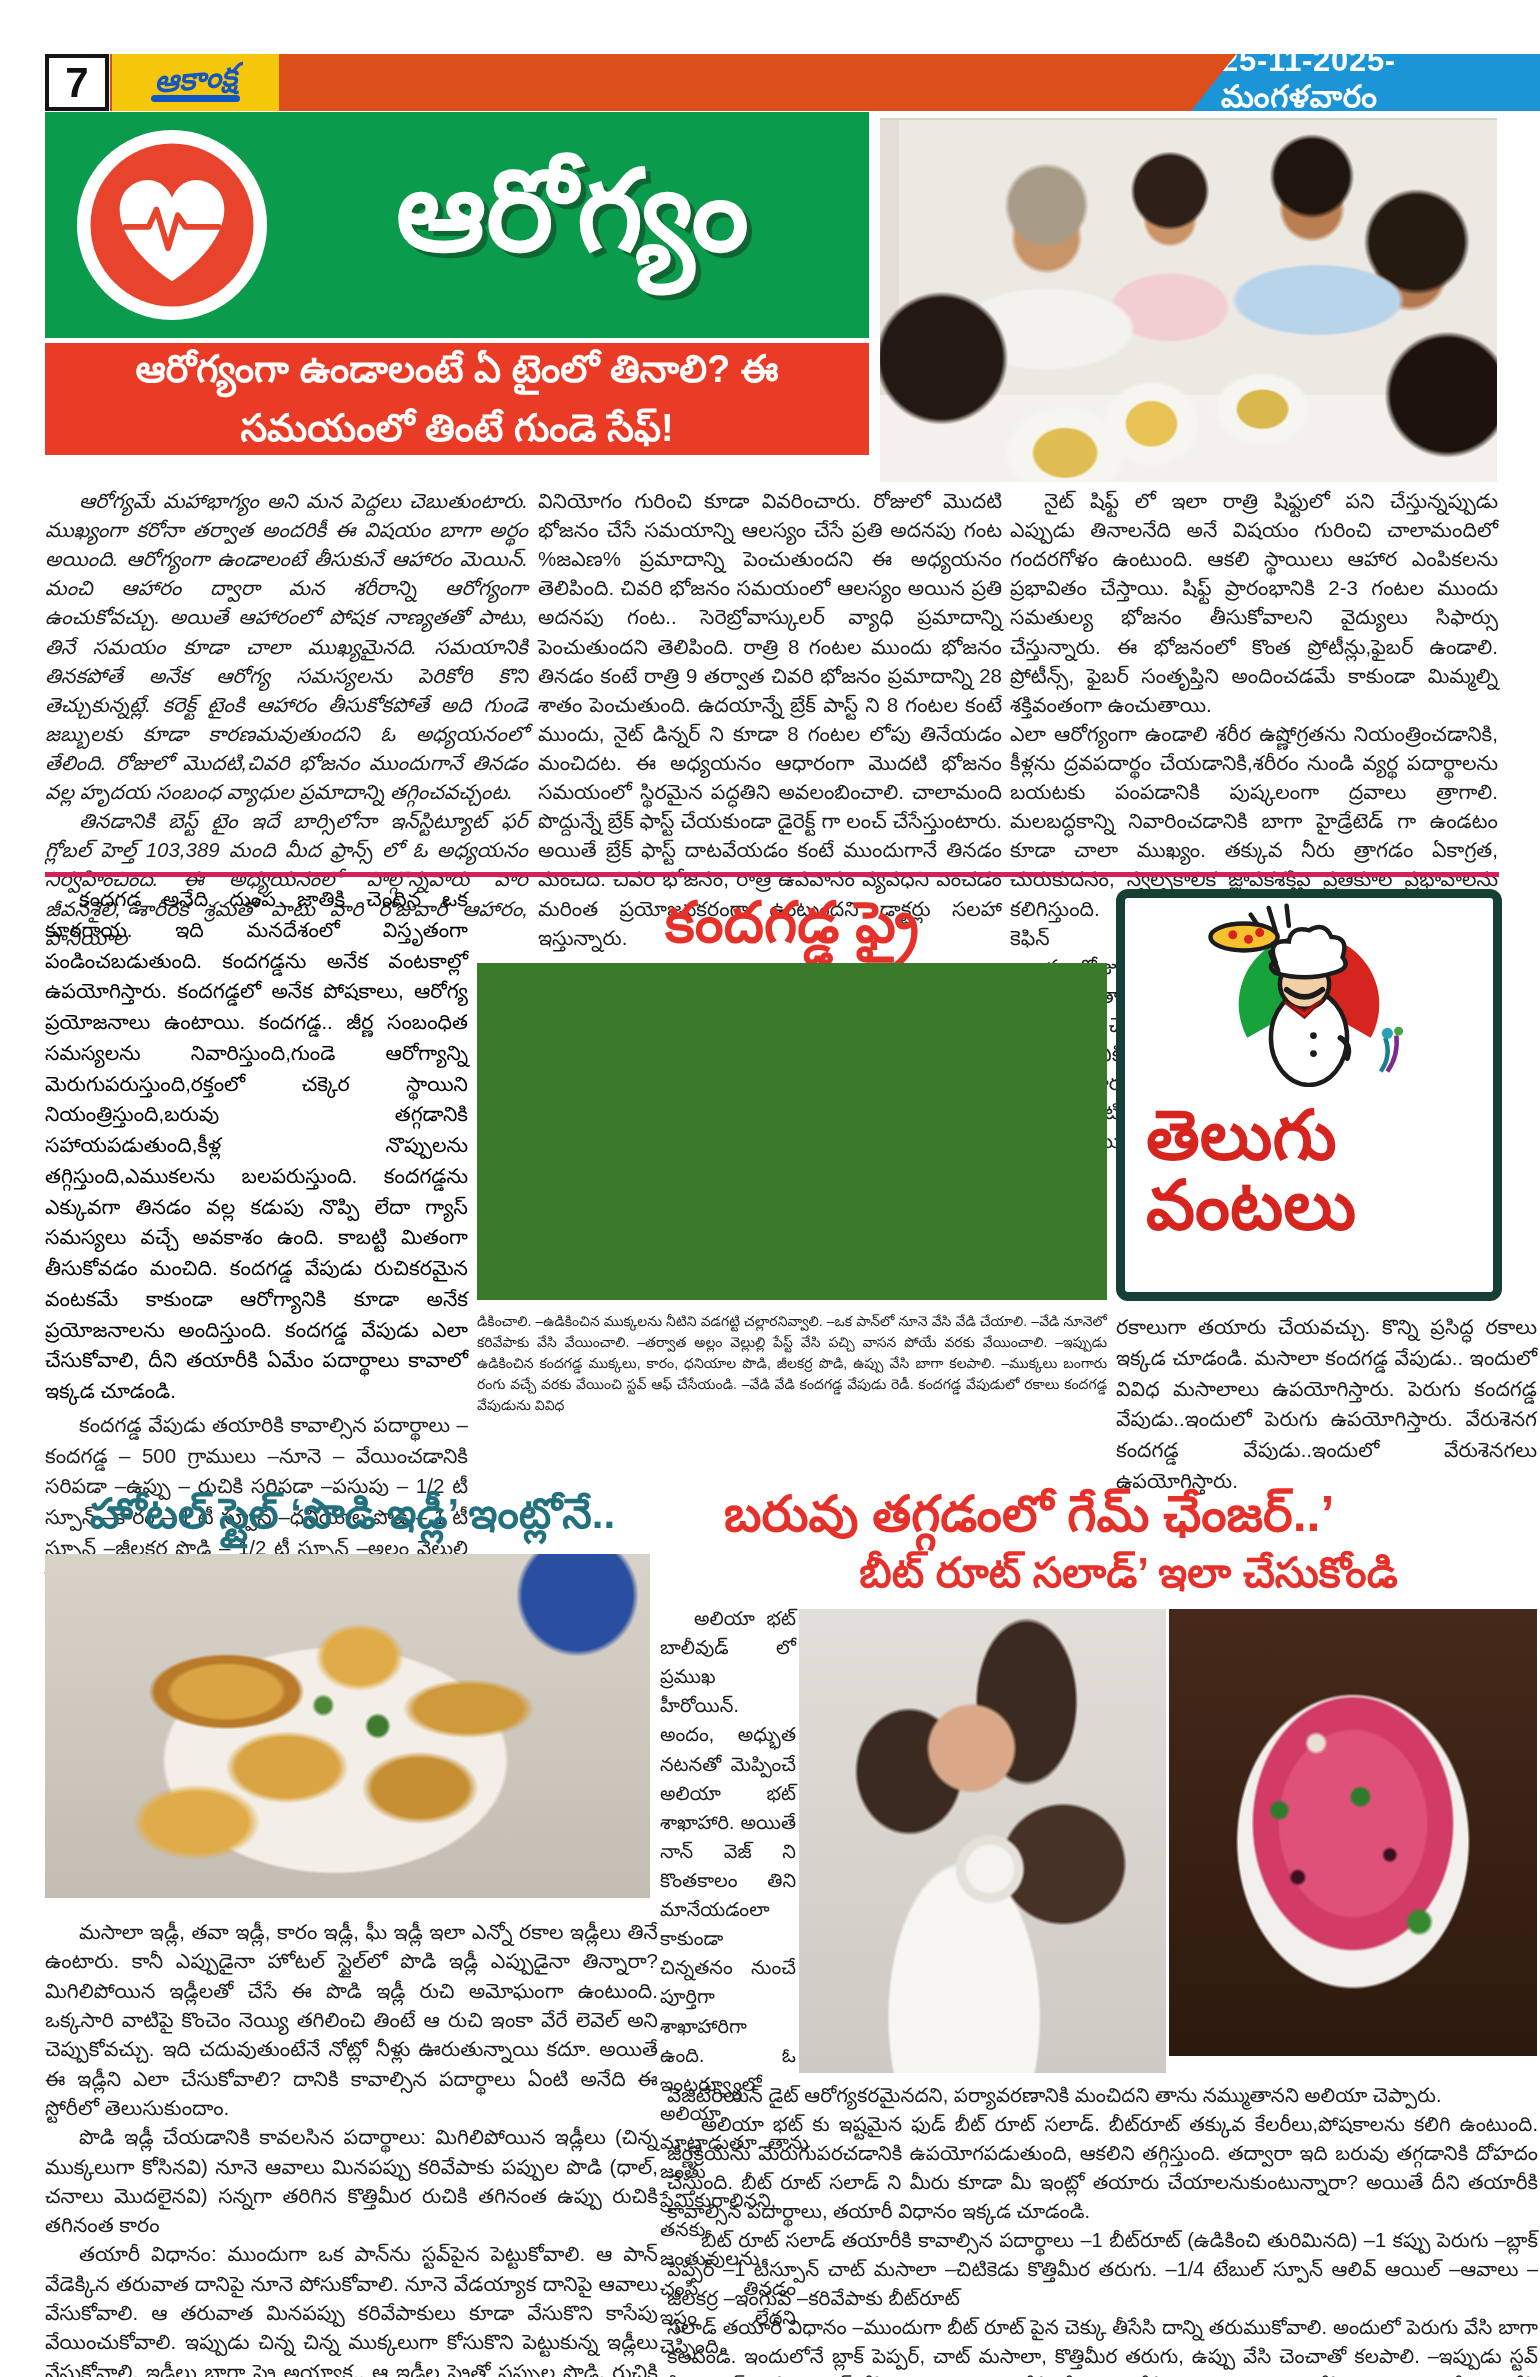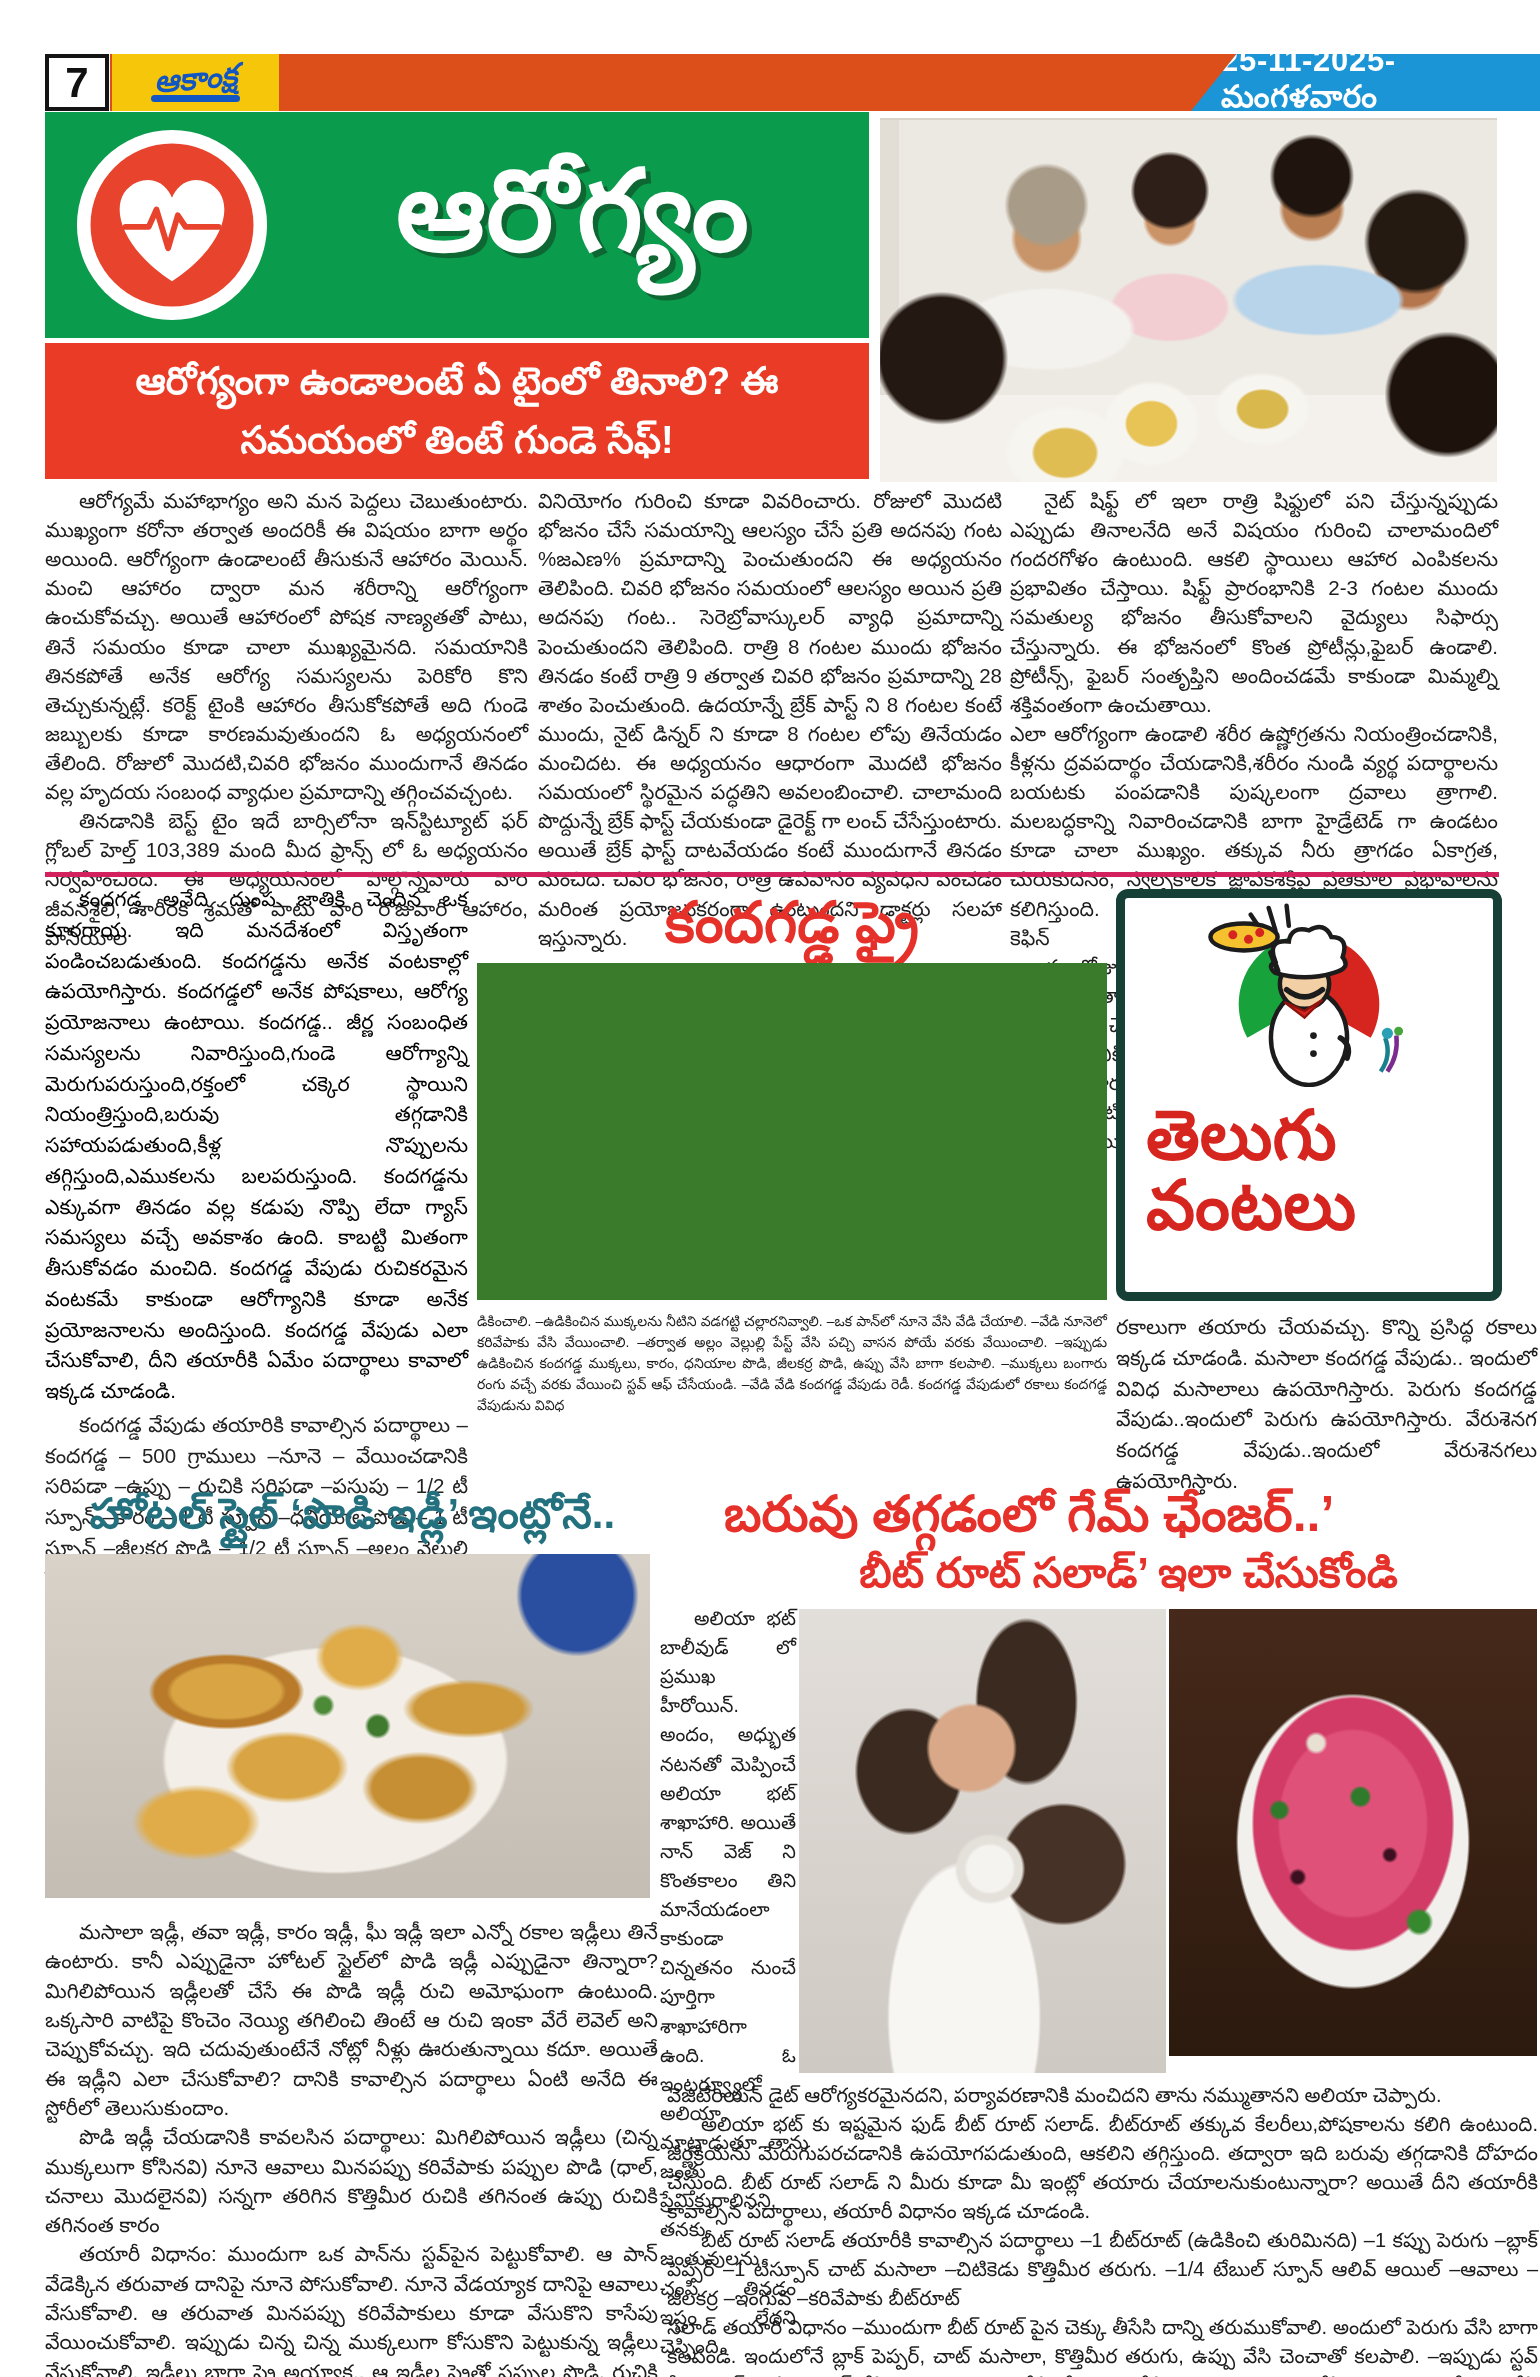--- a/index.html
+++ b/index.html
@@ -17,21 +17,21 @@
   .masthead-box{left:112px;top:54px;width:167px;height:57px;background:#f6c60a;display:flex;flex-direction:column;
                 align-items:center;justify-content:center;overflow:hidden;}
   .masthead-text{color:#1256c4;font-weight:bold;font-style:italic;font-size:31px;transform:rotate(-5deg);line-height:1;}
   .masthead-strip{width:89px;height:6.7px;background:#1256c4;border-radius:3.7px;margin-top:1.5px;}
   
   .green-banner{left:45px;top:112px;width:824px;height:226px;background:#0a9b4c;}
   .badge{left:30px;top:16.4px;width:194px;height:194px;}
   .banner-title{left:231px;top:0;width:593px;height:226px;display:flex;align-items:center;justify-content:center;
                 color:#ffffff;font-size:113px;font-weight:bold;
                 text-shadow:5.2px 5.2px 0 rgba(20,40,20,.45);}
-  .red-box{left:45px;top:343px;width:824px;height:136px;background:#e93b25;display:flex;flex-direction:column;
+  .red-box{left:45px;top:343px;width:824px;height:112px;background:#e93b25;display:flex;flex-direction:column;
            align-items:center;justify-content:center;gap:15px;}
   .red-box div{color:#ffffff;font-weight:bold;font-size:38px;line-height:1.15;text-align:center;}
   
   .photo{background-color:#e9e5df;}
   .family-photo{left:880px;top:118px;width:617px;height:364px;
     background-color:#ece8e2;
     background-image:
       radial-gradient(circle at 10% 66%, #241812 0 10%, transparent 11%),
       radial-gradient(circle at 27% 24%, #a89c88 0 7%, transparent 8%),
       radial-gradient(circle at 27% 33%, #c79569 0 6%, transparent 7%),
@@ -102,21 +102,21 @@
       radial-gradient(circle at 52% 42%, #2f7a2b 0 2.5%, transparent 3.5%),
       radial-gradient(circle at 30% 45%, #2f7a2b 0 2%, transparent 3%),
       radial-gradient(circle at 68% 70%, #36892f 0 2.5%, transparent 3.5%),
       radial-gradient(ellipse at 50% 48%, #e0517a 0 28%, #d13b66 29% 38%, transparent 39%),
       radial-gradient(ellipse at 50% 52%, #f2f0ec 0 44%, transparent 45%),
       linear-gradient(#46291a,#2c1a0e);}
   
   .body-col{font-size:20.5px;line-height:1.42;text-align:justify;color:#1d1d1d;}
   .body-col p{margin:0;}
   .indent{text-indent:34px;}
-  .col1{left:45px;top:486px;width:483px;height:384px;}
+  .col1{left:45px;top:486px;width:483px;height:384px;font-style:italic;}
   .col2{left:538px;top:486px;width:464px;height:384px;}
   .col3{left:1010px;top:486px;width:488px;height:384px;}
   .subhead-inline{margin-left:42px;}
   .divider{left:45px;top:872px;width:1454px;height:4.5px;background:#d2215c;}
   
   .recipe-left{left:45px;top:884px;width:423px;height:596px;}
   .recipe-intro{color:#000000;font-size:20.5px;line-height:1.5;text-align:justify;}
   .recipe-ing{color:#222;font-size:20.5px;line-height:1.5;text-align:justify;margin-top:3px;}
   .recipe-title{left:477px;top:889px;width:630px;text-align:center;color:#e5312a;
                 font-size:57px;font-weight:bold;}

